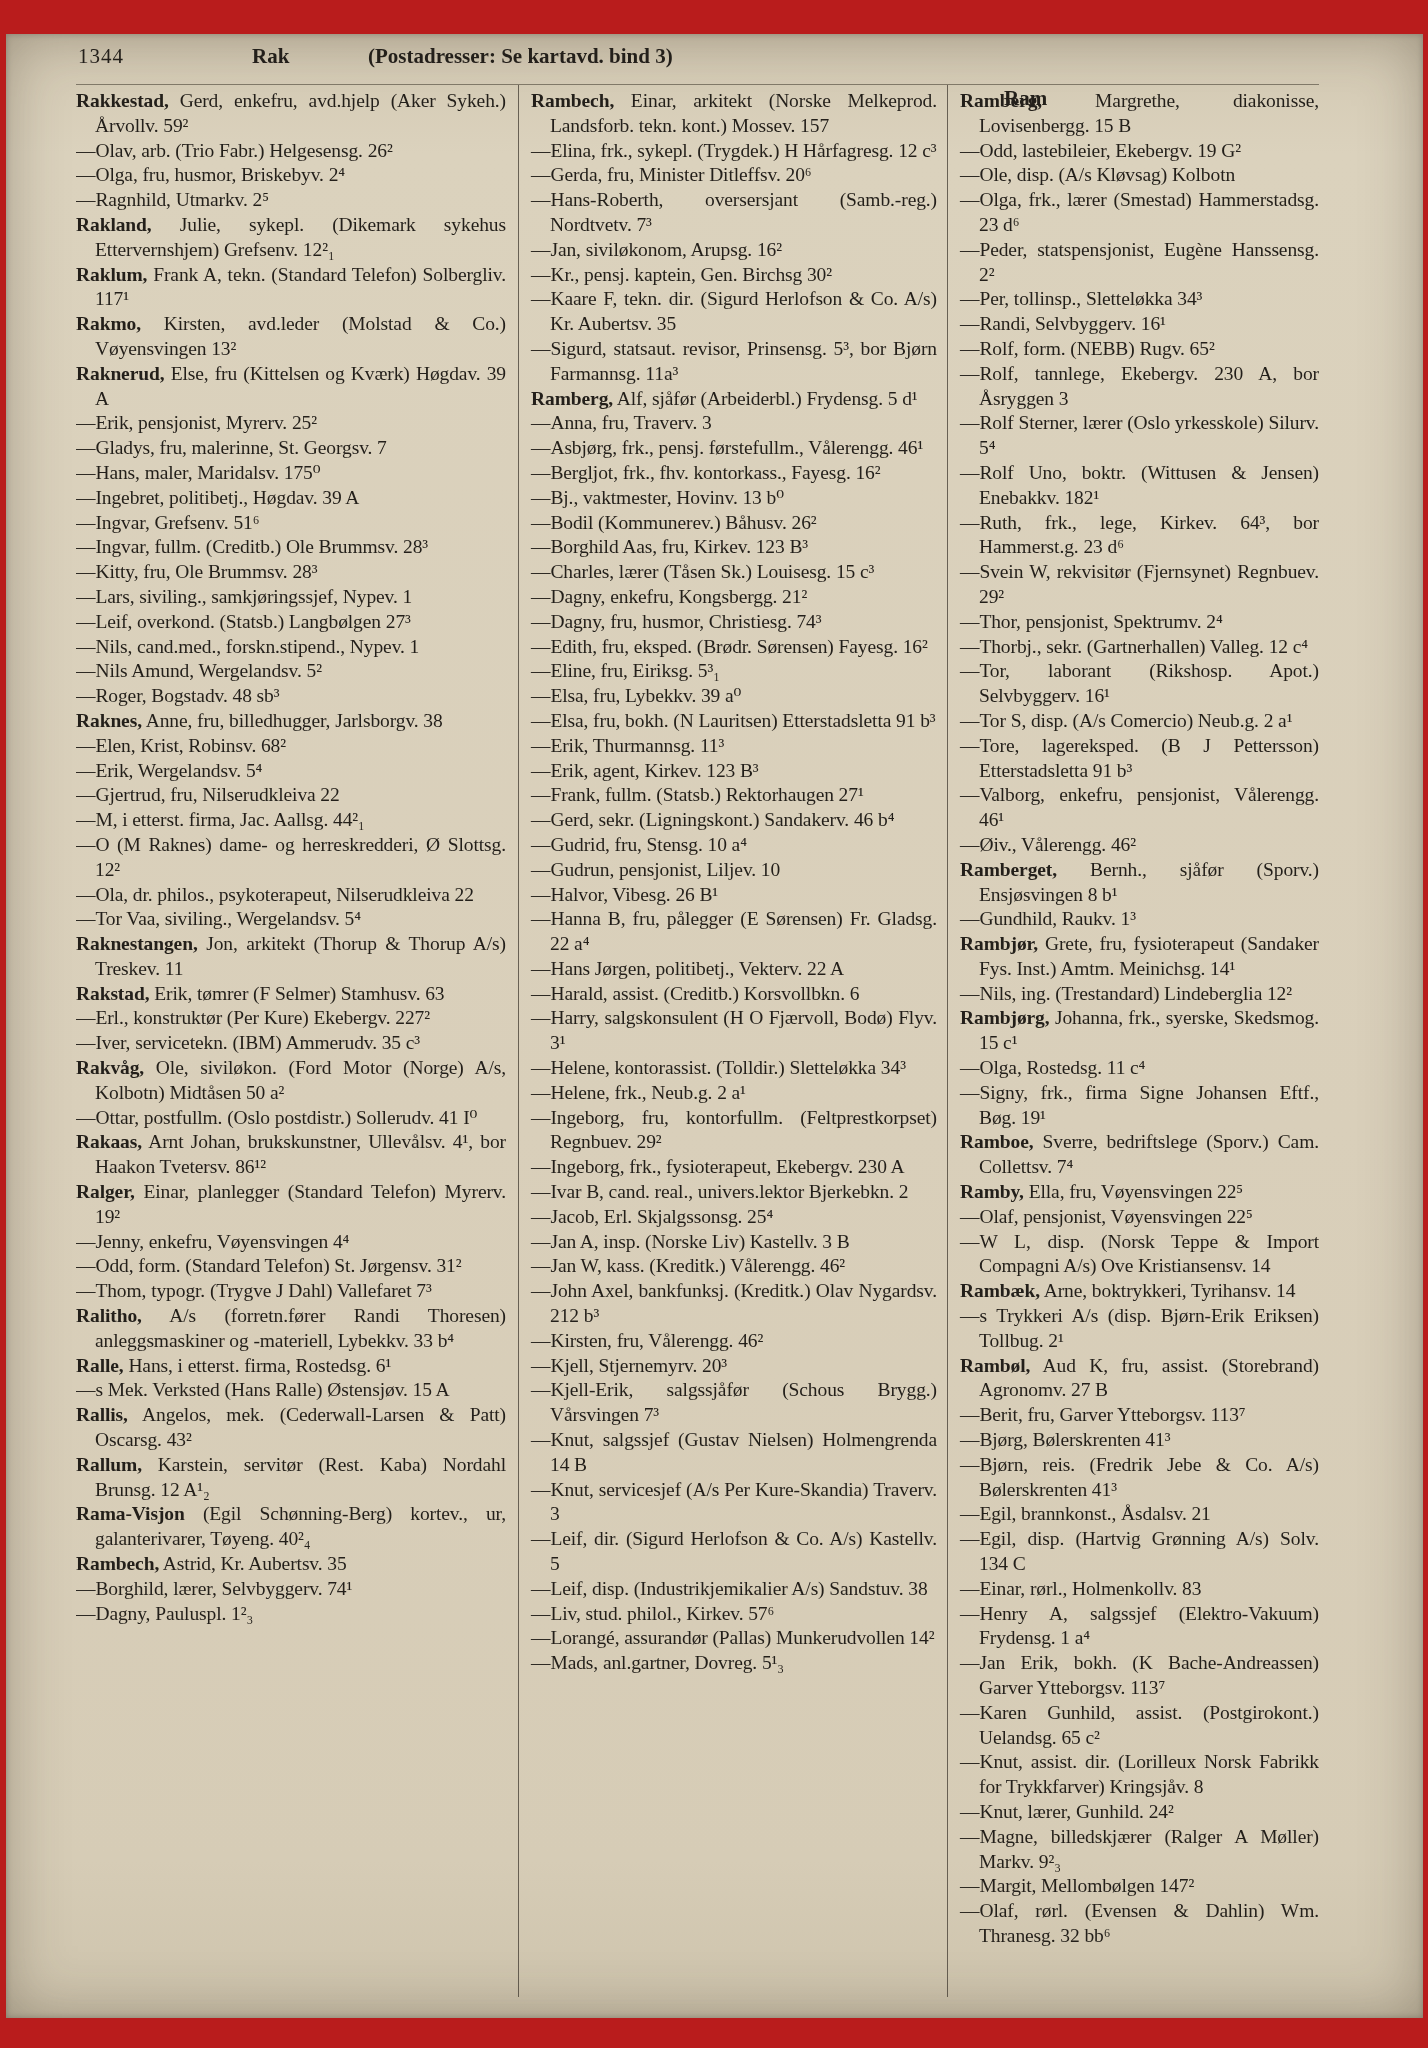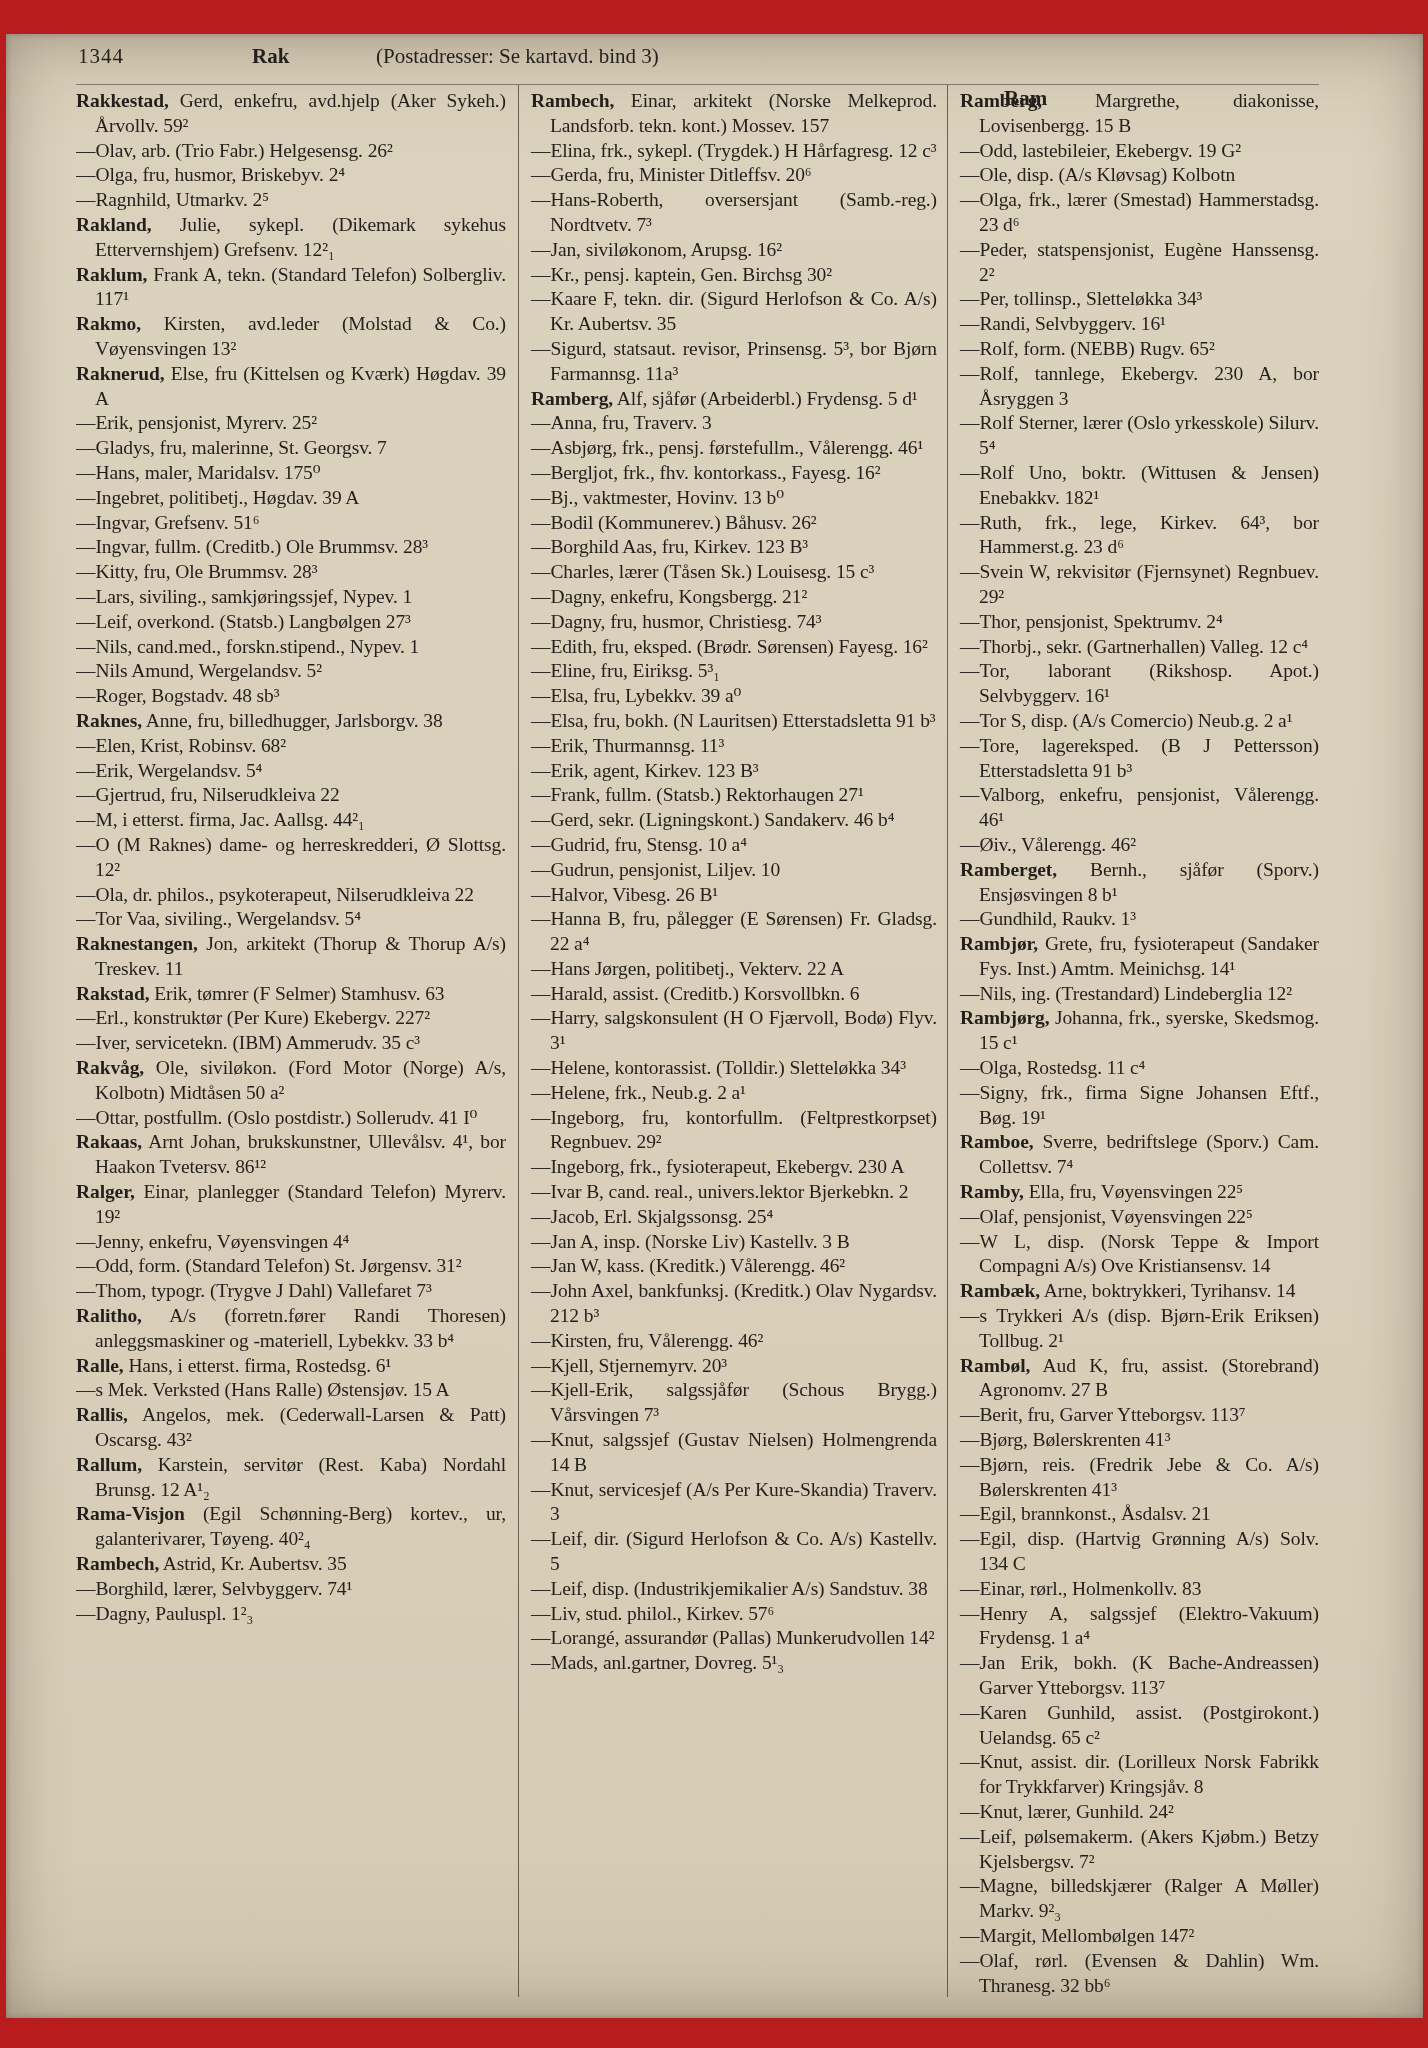--- a/index.html
+++ b/index.html
@@ -18,21 +18,21 @@
     box-shadow:inset 0 0 60px rgba(60,50,35,.35), inset 0 0 6px rgba(0,0,0,.25);
     color:#231f1a;
   }
   .pheader{
     position:relative;height:40px;padding-top:8px;
     font-size:21px;
   }
   .pheader span{position:absolute;top:10px;white-space:nowrap;}
   .hnum{left:72px;font-weight:normal;letter-spacing:1px;}
   .hleft{left:246px;font-weight:bold;}
-  .hcenter{left:370px;font-weight:normal;}
+  .hcenter{left:362px;font-weight:bold;}
   .hright{left:998px;font-weight:bold;margin-top:42px;}
   .cols{
     display:flex;
     margin:2px 104px 0 70px;
     border-top:1px solid rgba(60,52,42,.55);
     height:1912px;
     overflow:hidden;
   }
   .col{
     overflow:hidden;
@@ -208,21 +208,20 @@
           <p class="entry">—Bjørg, Bølerskrenten 41³</p>
           <p class="entry">—Bjørn, reis. (Fredrik Jebe &amp; Co. A/s) Bølerskrenten 41³</p>
           <p class="entry">—Egil, brannkonst., Åsdalsv. 21</p>
           <p class="entry">—Egil, disp. (Hartvig Grønning A/s) Solv. 134 C</p>
           <p class="entry">—Einar, rørl., Holmenkollv. 83</p>
           <p class="entry">—Henry A, salgssjef (Elektro-Vakuum) Frydensg. 1 a⁴</p>
           <p class="entry">—Jan Erik, bokh. (K Bache-Andreassen) Garver Ytteborgsv. 113⁷</p>
           <p class="entry">—Karen Gunhild, assist. (Postgirokont.) Uelandsg. 65 c²</p>
           <p class="entry">—Knut, assist. dir. (Lorilleux Norsk Fabrikk for Trykkfarver) Kringsjåv. 8</p>
           <p class="entry">—Knut, lærer, Gunhild. 24²</p>
-          <p class="entry">—Leif, pølsemakerm. (Akers Kjøbm.) Betzy Kjelsbergsv. 7²</p>
           <p class="entry">—Magne, billedskjærer (Ralger A Møller) Markv. 9²₃</p>
           <p class="entry">—Margit, Mellombølgen 147²</p>
           <p class="entry">—Olaf, rørl. (Evensen &amp; Dahlin) Wm. Thranesg. 32 bb⁶</p>
         </div>
     </div>
 
   </div>
 </div>
 
 </body></html>

